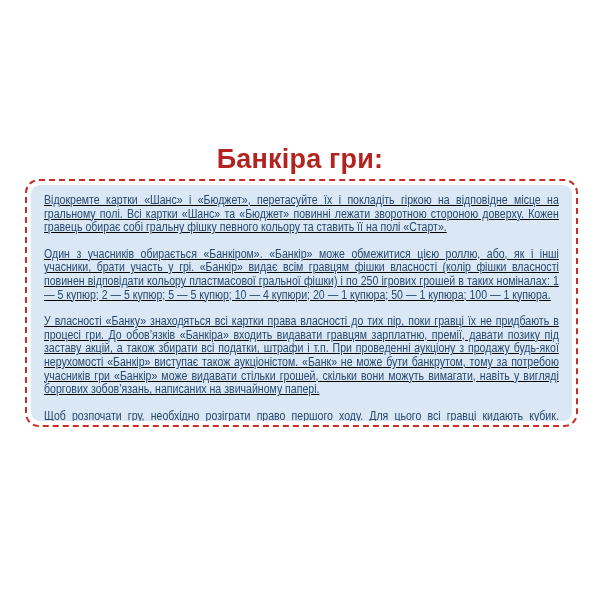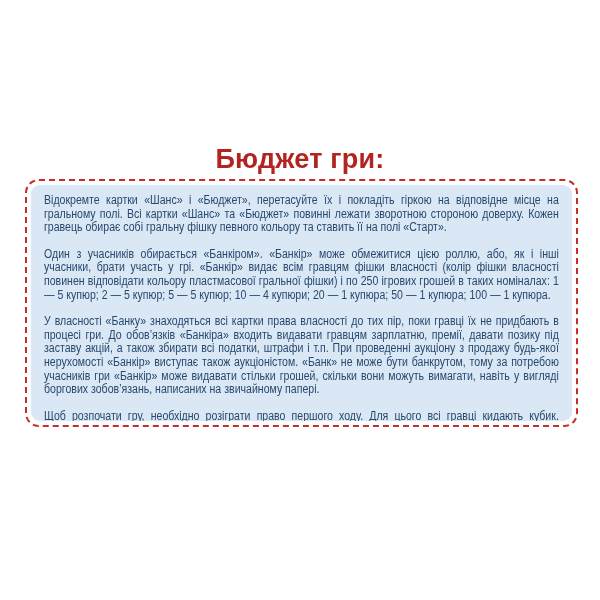--- a/index.html
+++ b/index.html
@@ -38,20 +38,21 @@
     border-radius: 14px;
   }
   .rules-inner {
     box-sizing: border-box;
     margin: 4px;
     height: calc(100% - 8px);
     background: #d9e8f4;
     border-radius: 9px;
     padding: 9px 13px 24px 13px;
     overflow: hidden;
+    text-decoration: underline;
   }
   .condense {
     width: 113.6%;
     transform: scaleX(0.88);
     transform-origin: 0 0;
   }
   .rules-paragraph {
     margin: 0 0 13px 0;
     font-size: 12px;
     line-height: 13.6px;
@@ -78,21 +79,21 @@
   }
   .footnote-term {
     font-weight: bold;
   }
 </style>
 </head>
 <body>
 
 <div class="page">
 
-  <h1 class="page-title">Бюджет гри:</h1>
+  <h1 class="page-title">Банкіра гри:</h1>
 
   <div class="rules-box">
     <div class="rules-inner">
       <div class="condense">
         <p class="rules-paragraph">Відокремте картки «Шанс» і «Бюджет», перетасуйте їх і покладіть гіркою на відповідне місце на гральному полі. Всі картки «Шанс» та «Бюджет» повинні лежати зворотною стороною доверху. Кожен гравець обирає собі гральну фішку певного кольору та ставить її на полі «Старт».</p>
         <p class="rules-paragraph">Один з учасників обирається «Банкіром». «Банкір» може обмежитися цією роллю, або, як і інші учасники, брати участь у грі. «Банкір» видає всім гравцям фішки власності (колір фішки власності повинен відповідати кольору пластмасової гральної фішки) і по 250 ігрових грошей в таких номіналах: 1 — 5 купюр; 2 — 5 купюр; 5 — 5 купюр; 10 — 4 купюри; 20 — 1 купюра; 50 — 1 купюра; 100 — 1 купюра.</p>
         <p class="rules-paragraph">У власності «Банку» знаходяться всі картки права власності до тих пір, поки гравці їх не придбають в процесі гри. До обов’язків «Банкіра» входить видавати гравцям зарплатню, премії, давати позику під заставу акцій, а також збирати всі податки, штрафи і т.п. При проведенні аукціону з продажу будь-якої нерухомості «Банкір» виступає також аукціоністом. «Банк» не може бути банкрутом, тому за потребою учасників гри «Банкір» може видавати стільки грошей, скільки вони можуть вимагати, навіть у вигляді боргових зобов’язань, написаних на звичайному папері.</p>
         <p class="rules-paragraph">Щоб розпочати гру, необхідно розіграти право першого ходу. Для цього всі гравці кидають кубик. Починає гру той, у кого на кубику випадає більша кількість.</p>
       </div>
     </div>

